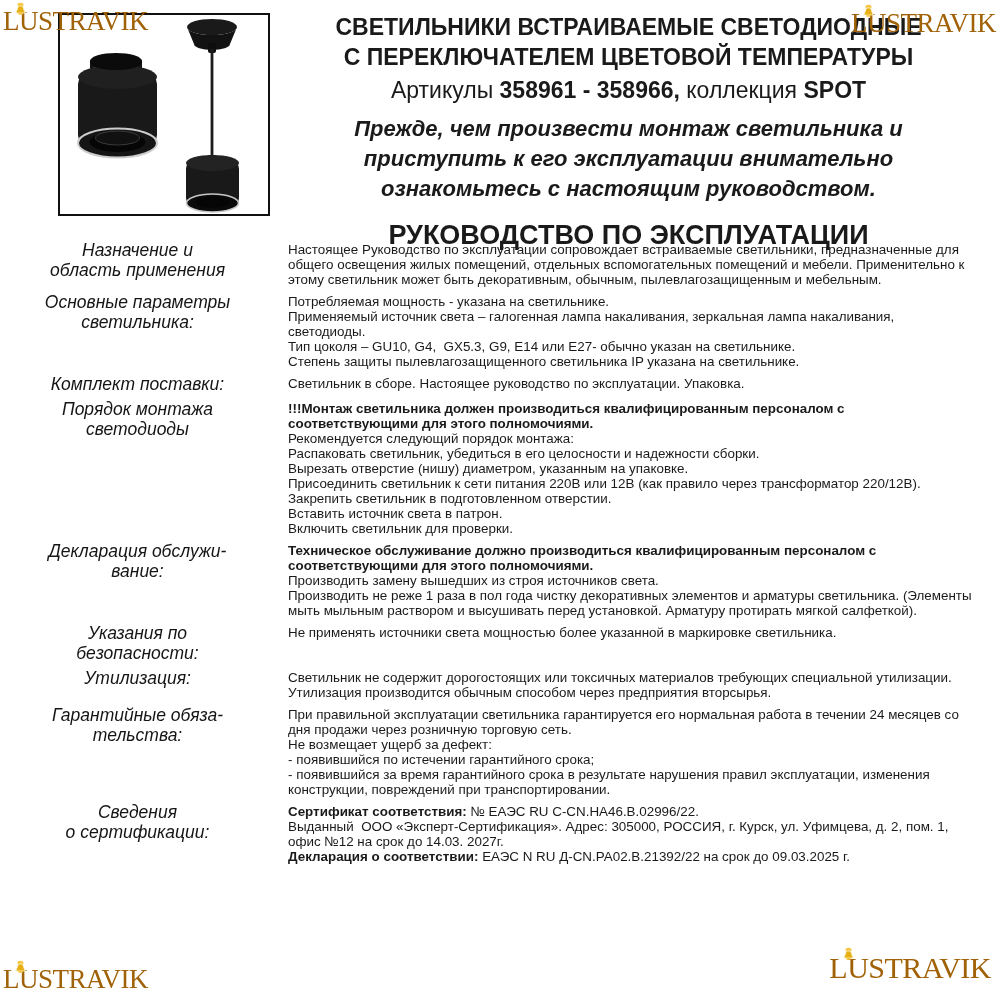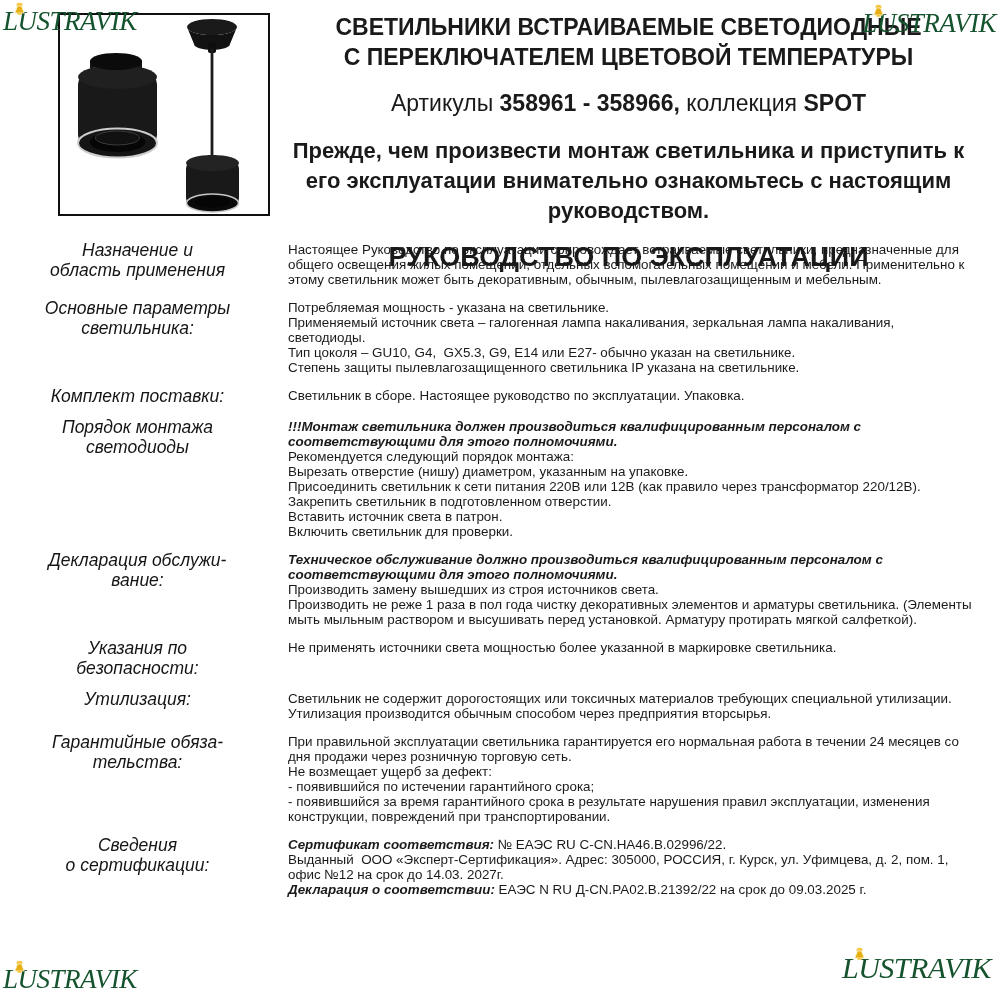--- a/index.html
+++ b/index.html
@@ -4,21 +4,21 @@
 <style>
   * { margin: 0; padding: 0; box-sizing: border-box; }
   html, body { width: 1000px; height: 1000px; background: #ffffff; overflow: hidden; }
   body { font-family: "Liberation Sans", sans-serif; color: #1a1a1a; position: relative; }
 
   
   .wm {
     position: absolute; z-index: 6;
     font-family: "Liberation Serif", serif;
     font-size: 27px; font-weight: normal; letter-spacing: -0.5px;
-    color: #14532d; white-space: nowrap; line-height: 1; font-style: italic;
+    color: #a16207; white-space: nowrap; line-height: 1;
   }
   .wm .wm-u { position: relative; display: inline-block; }
   .wm .lamp-badge {
     position: absolute; left: -7px; top: -7px; width: 17px; height: 16px;
   }
   .wm-tl { left: 3px;  top: 8px; }
   .wm-tr { right: 4px; top: 10px; }
   .wm-bl { left: 3px;  bottom: 7px; }
   .wm-br { right: 9px; bottom: 17px; font-size: 30px; }
 
@@ -27,40 +27,40 @@
     position: absolute; left: 58px; top: 13px; width: 212px; height: 203px;
     border: 2px solid #101010; background: #ffffff; z-index: 2;
   }
 
   
   .header {
     position: absolute; left: 257px; right: 0; top: 12px;
     text-align: center; z-index: 1;
   }
   .title-line { font-weight: bold; font-size: 23px; line-height: 30px; letter-spacing: 0; }
-  .articles   { font-size: 23px; line-height: 30px; margin-top: 16px; white-space: pre; }
+  .articles   { font-size: 23px; line-height: 30px; margin-top: 3px; white-space: pre; }
   .articles b { font-weight: bold; }
   .intro {
-    font-weight: bold; font-size: 22px; line-height: 30px;
-    max-width: 680px; margin: 18px auto 0;
+    font-style: italic; font-weight: bold; font-size: 22px; line-height: 30px;
+    max-width: 680px; margin: 9px auto 0;
   }
   .manual-heading { font-weight: bold; font-size: 27px; line-height: 32px; margin-top: 15px; }
 
   
   .manual { position: absolute; left: 0; right: 12px; top: 240px; z-index: 1; }
-  .section { display: flex; align-items: flex-start; margin-top: 11px; }
+  .section { display: flex; align-items: flex-start; margin-top: 5px; }
   .section:first-child { margin-top: 0; }
   .section .label {
     flex: 0 0 275px; width: 275px; text-align: center;
     font-style: italic; font-size: 17.5px; line-height: 20px;
     padding: 0 8px; color: #151515;
   }
   .section .body { flex: 1 1 auto; padding: 2px 14px 0 13px; }
   .section .body p { font-size: 13.4px; line-height: 15px; white-space: pre-wrap; }
-  .section .body b { font-weight: bold; font-style: italic; }
+  .section .body b { font-weight: bold; }
 </style>
 </head>
 <body>
 
 <div class="photo-box">
   <svg width="208" height="199" viewBox="0 0 208 199" aria-hidden="true">
 
     <g>
       <ellipse cx="56" cy="46" rx="26" ry="8" fill="#0c0c0c"></ellipse>
       <rect x="30" y="46" width="52" height="17" fill="#141414"></rect>
@@ -115,20 +115,21 @@
       <div class="label"><span>Комплект поставки:</span></div>
       <div class="body">
         <p class="para"><span>Светильник в сборе. Настоящее руководство по эксплуатации. Упаковка.</span></p>
       </div>
     </div>
     <div class="section">
       <div class="label"><span>Порядок монтажа</span><br><span>светодиоды</span></div>
       <div class="body">
         <p class="para"><b>!!!Монтаж светильника должен производиться квалифицированным персоналом с соответствующими для этого полномочиями.</b></p>
         <p class="para"><span>Рекомендуется следующий порядок монтажа:</span></p>
+        <p class="para"><span>Распаковать светильник, убедиться в его целосности и надежности сборки.</span></p>
         <p class="para"><span>Вырезать отверстие (нишу) диаметром, указанным на упаковке.</span></p>
         <p class="para"><span>Присоединить светильник к сети питания 220В или 12В (как правило через трансформатор 220/12В).</span></p>
         <p class="para"><span>Закрепить светильник в подготовленном отверстии.</span></p>
         <p class="para"><span>Вставить источник света в патрон.</span></p>
         <p class="para"><span>Включить светильник для проверки.</span></p>
       </div>
     </div>
     <div class="section">
       <div class="label"><span>Декларация обслужи-</span><br><span>вание:</span></div>
       <div class="body">

